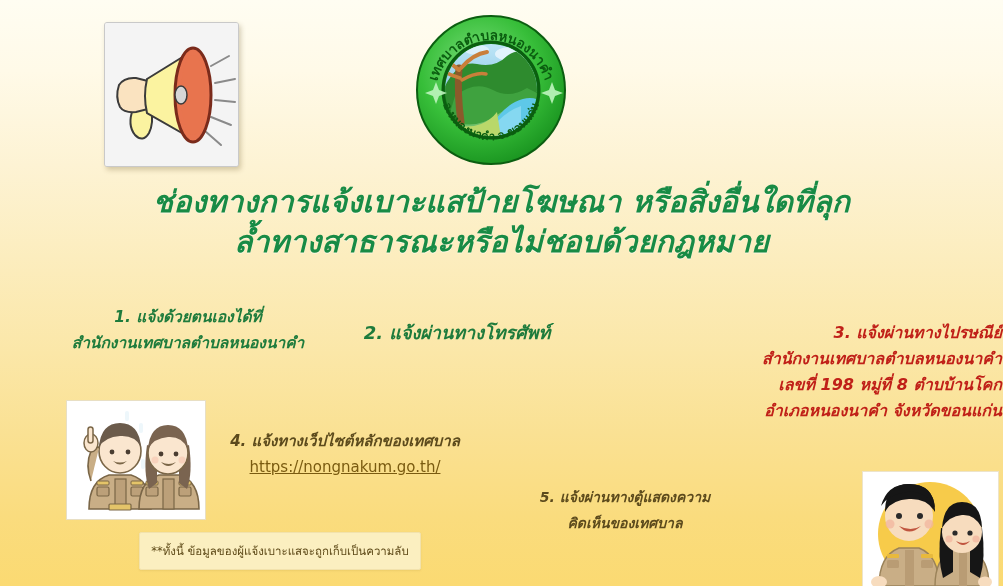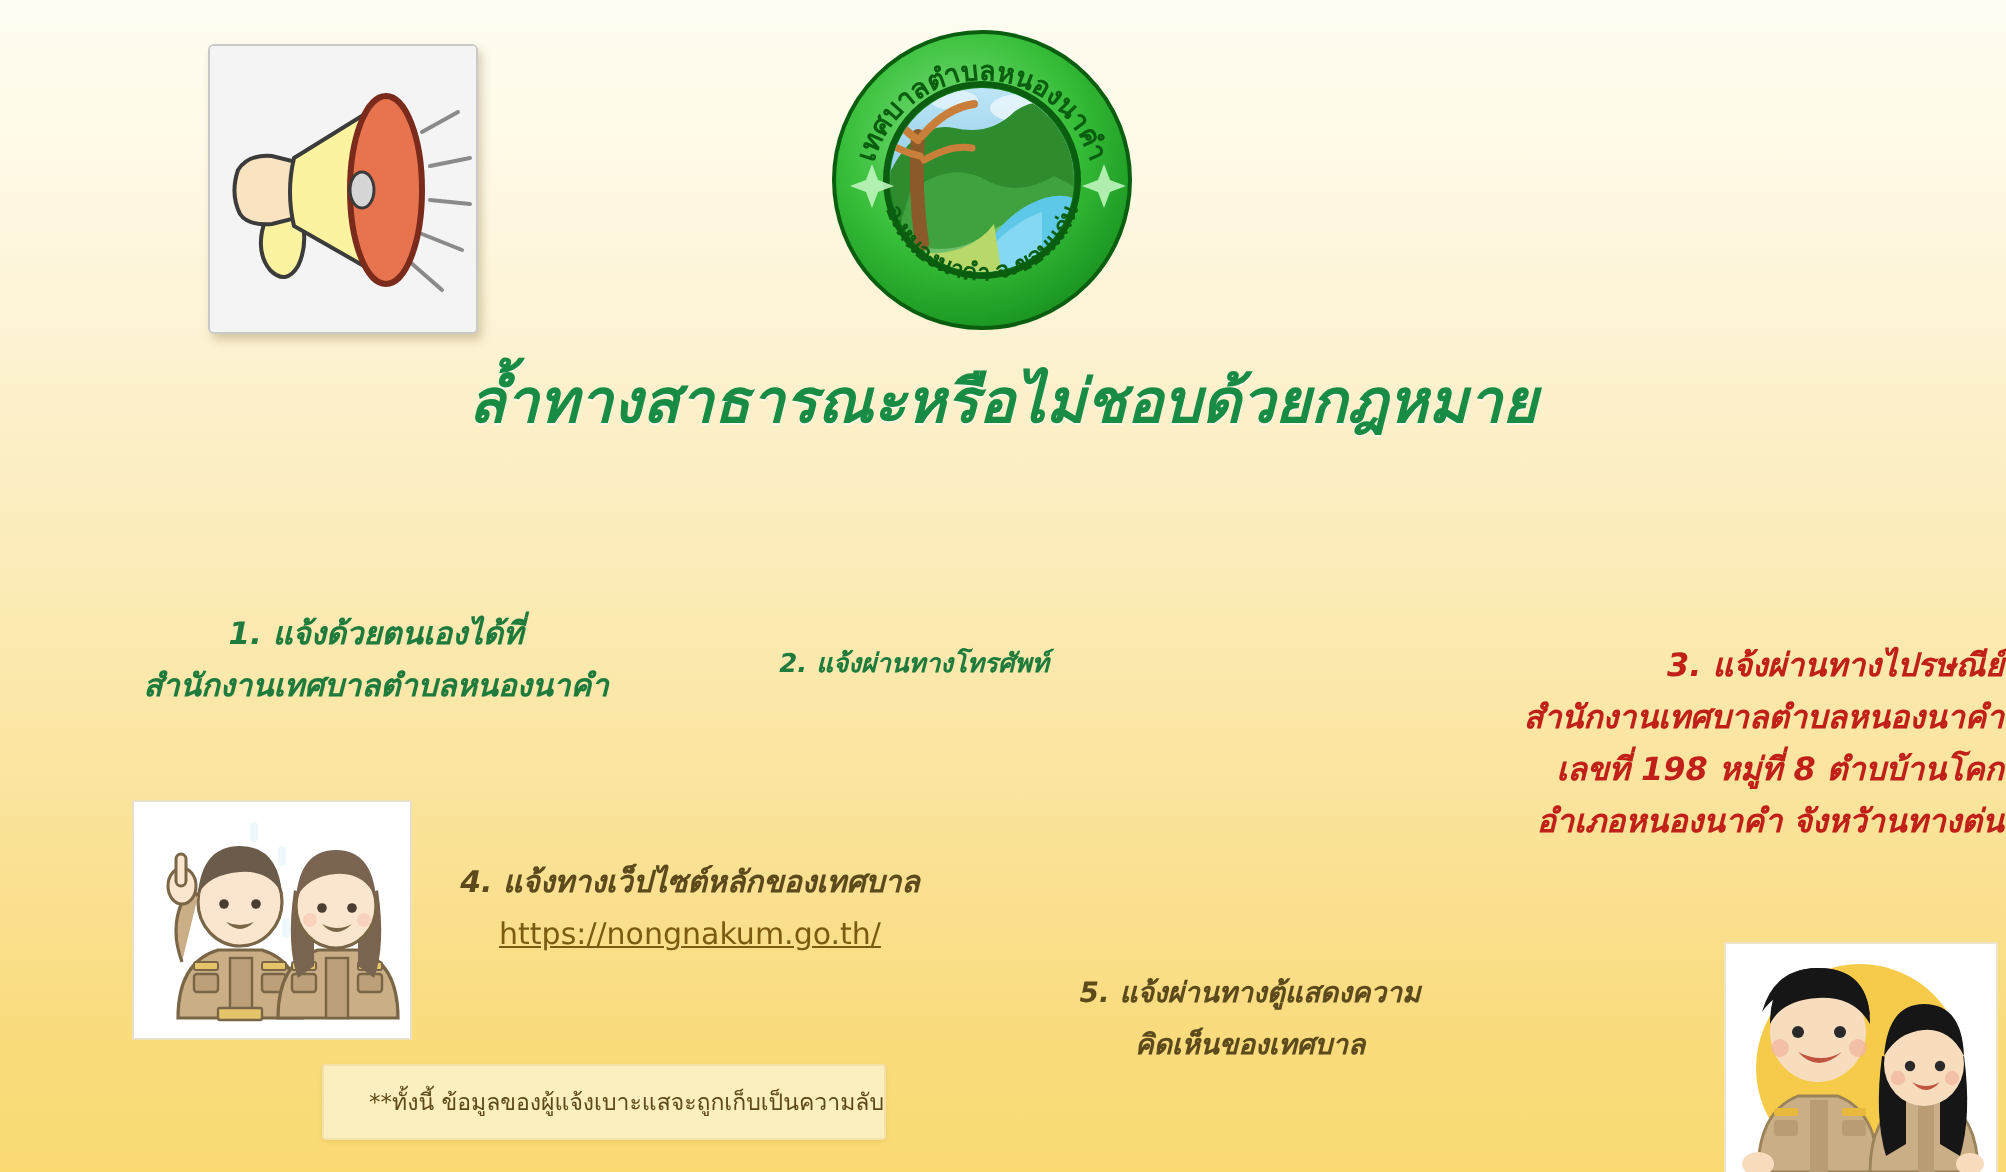--- a/index.html
+++ b/index.html
@@ -78,21 +78,21 @@
     font-weight: bold;
     font-style: italic;
     line-height: 26px;
     white-space: nowrap;
   }
   .green { color: #1E7B3C; }
   .red   { color: #C02018; }
   .brown { color: #5C4A1C; }
 
   #item1 { left: 48px;  top: 304px; font-size: 15.5px; text-align: center; width: 280px; }
-  #item2 { left: 352px; top: 320px; font-size: 13px; text-align: center; width: 210px; }
+  #item2 { left: 352px; top: 320px; font-size: 18px; text-align: center; width: 210px; }
   #item3 { left: 612px; top: 320px; font-size: 16px;   text-align: right; width: 390px; }
   #item4 { left: 180px; top: 428px; font-size: 15px;   text-align: center; width: 330px; }
   #item5 { left: 490px; top: 484px; font-size: 14px;   text-align: center; width: 270px; }
 
   .item .line { display:block; }
   .item .sub  { font-weight: bold; }
 
   .weburl {
     display: inline-block;
     color: #7A5B10;
@@ -121,31 +121,31 @@
     top: 471px;
     width: 135px;
     height: 115px;
     border: 1px solid #EDE4CA;
   }
   .cartoon-card svg { display:block; width:100%; height:100%; }
 
   
   .footnote {
     position: absolute;
-    left: 161px;
+    left: 139px;
     top: 532px;
     width: 280px;
     height: 36px;
     background: #FBEFC0;
     border: 1px solid #F2E2AC;
     border-radius: 2px;
     box-shadow: 0 1px 2px rgba(140,110,30,0.12);
     display: flex;
     align-items: center;
-    justify-content: flex-end;
+    justify-content: center;
     color: #5E4A18;
     font-family: "DejaVu Sans", sans-serif;
     font-size: 11.5px;
     white-space: nowrap;
   }
 </style>
 </head>
 <body>
 
 <div id="poster">
@@ -220,37 +220,38 @@
       <text font-family="DejaVu Sans, sans-serif" font-size="13.5" font-weight="bold" fill="#0B5E10">
         <textPath href="#arcTop" startOffset="50%" text-anchor="middle">เทศบาลตำบลหนองนาคำ</textPath>
       </text>
       <text font-family="DejaVu Sans, sans-serif" font-size="11.5" font-weight="bold" fill="#0B5E10">
         <textPath href="#arcBot" startOffset="50%" text-anchor="middle">อ.หนองนาคำ  จ.ขอนแก่น</textPath>
       </text>
     </svg>
   </div>
 
   <div class="title-block">
+    <span class="title-line-1">ช่องทางการแจ้งเบาะแสป้ายโฆษณา หรือสิ่งอื่นใดที่ลุก</span>
     <span class="title-line-2">ล้ำทางสาธารณะหรือไม่ชอบด้วยกฎหมาย</span>
   </div>
 
   <div class="item green" id="item1">
     <span class="line">1. แจ้งด้วยตนเองได้ที่</span>
     <span class="line sub">สำนักงานเทศบาลตำบลหนองนาคำ</span>
   </div>
 
   <div class="item green" id="item2">
     <span class="line">2. แจ้งผ่านทางโทรศัพท์</span>
   </div>
 
   <div class="item red" id="item3">
     <span class="line">3. แจ้งผ่านทางไปรษณีย์</span>
     <span class="line sub">สำนักงานเทศบาลตำบลหนองนาคำ</span>
     <span class="line sub">เลขที่ 198 หมู่ที่ 8 ตำบบ้านโคก</span>
-    <span class="line sub">อำเภอหนองนาคำ  จังหวัานทางต่น</span>
+    <span class="line sub">อำเภอหนองนาคำ  จังหวัดขอนแก่น</span>
   </div>
 
   <div class="item brown" id="item4">
     <span class="line">4. แจ้งทางเว็ปไซต์หลักของเทศบาล</span>
     <span class="line"><a class="weburl" href="#">https://nongnakum.go.th/</a></span>
   </div>
 
   <div class="item brown" id="item5">
     <span class="line">5. แจ้งผ่านทางตู้แสดงความ</span>
     <span class="line">คิดเห็นของเทศบาล</span>

